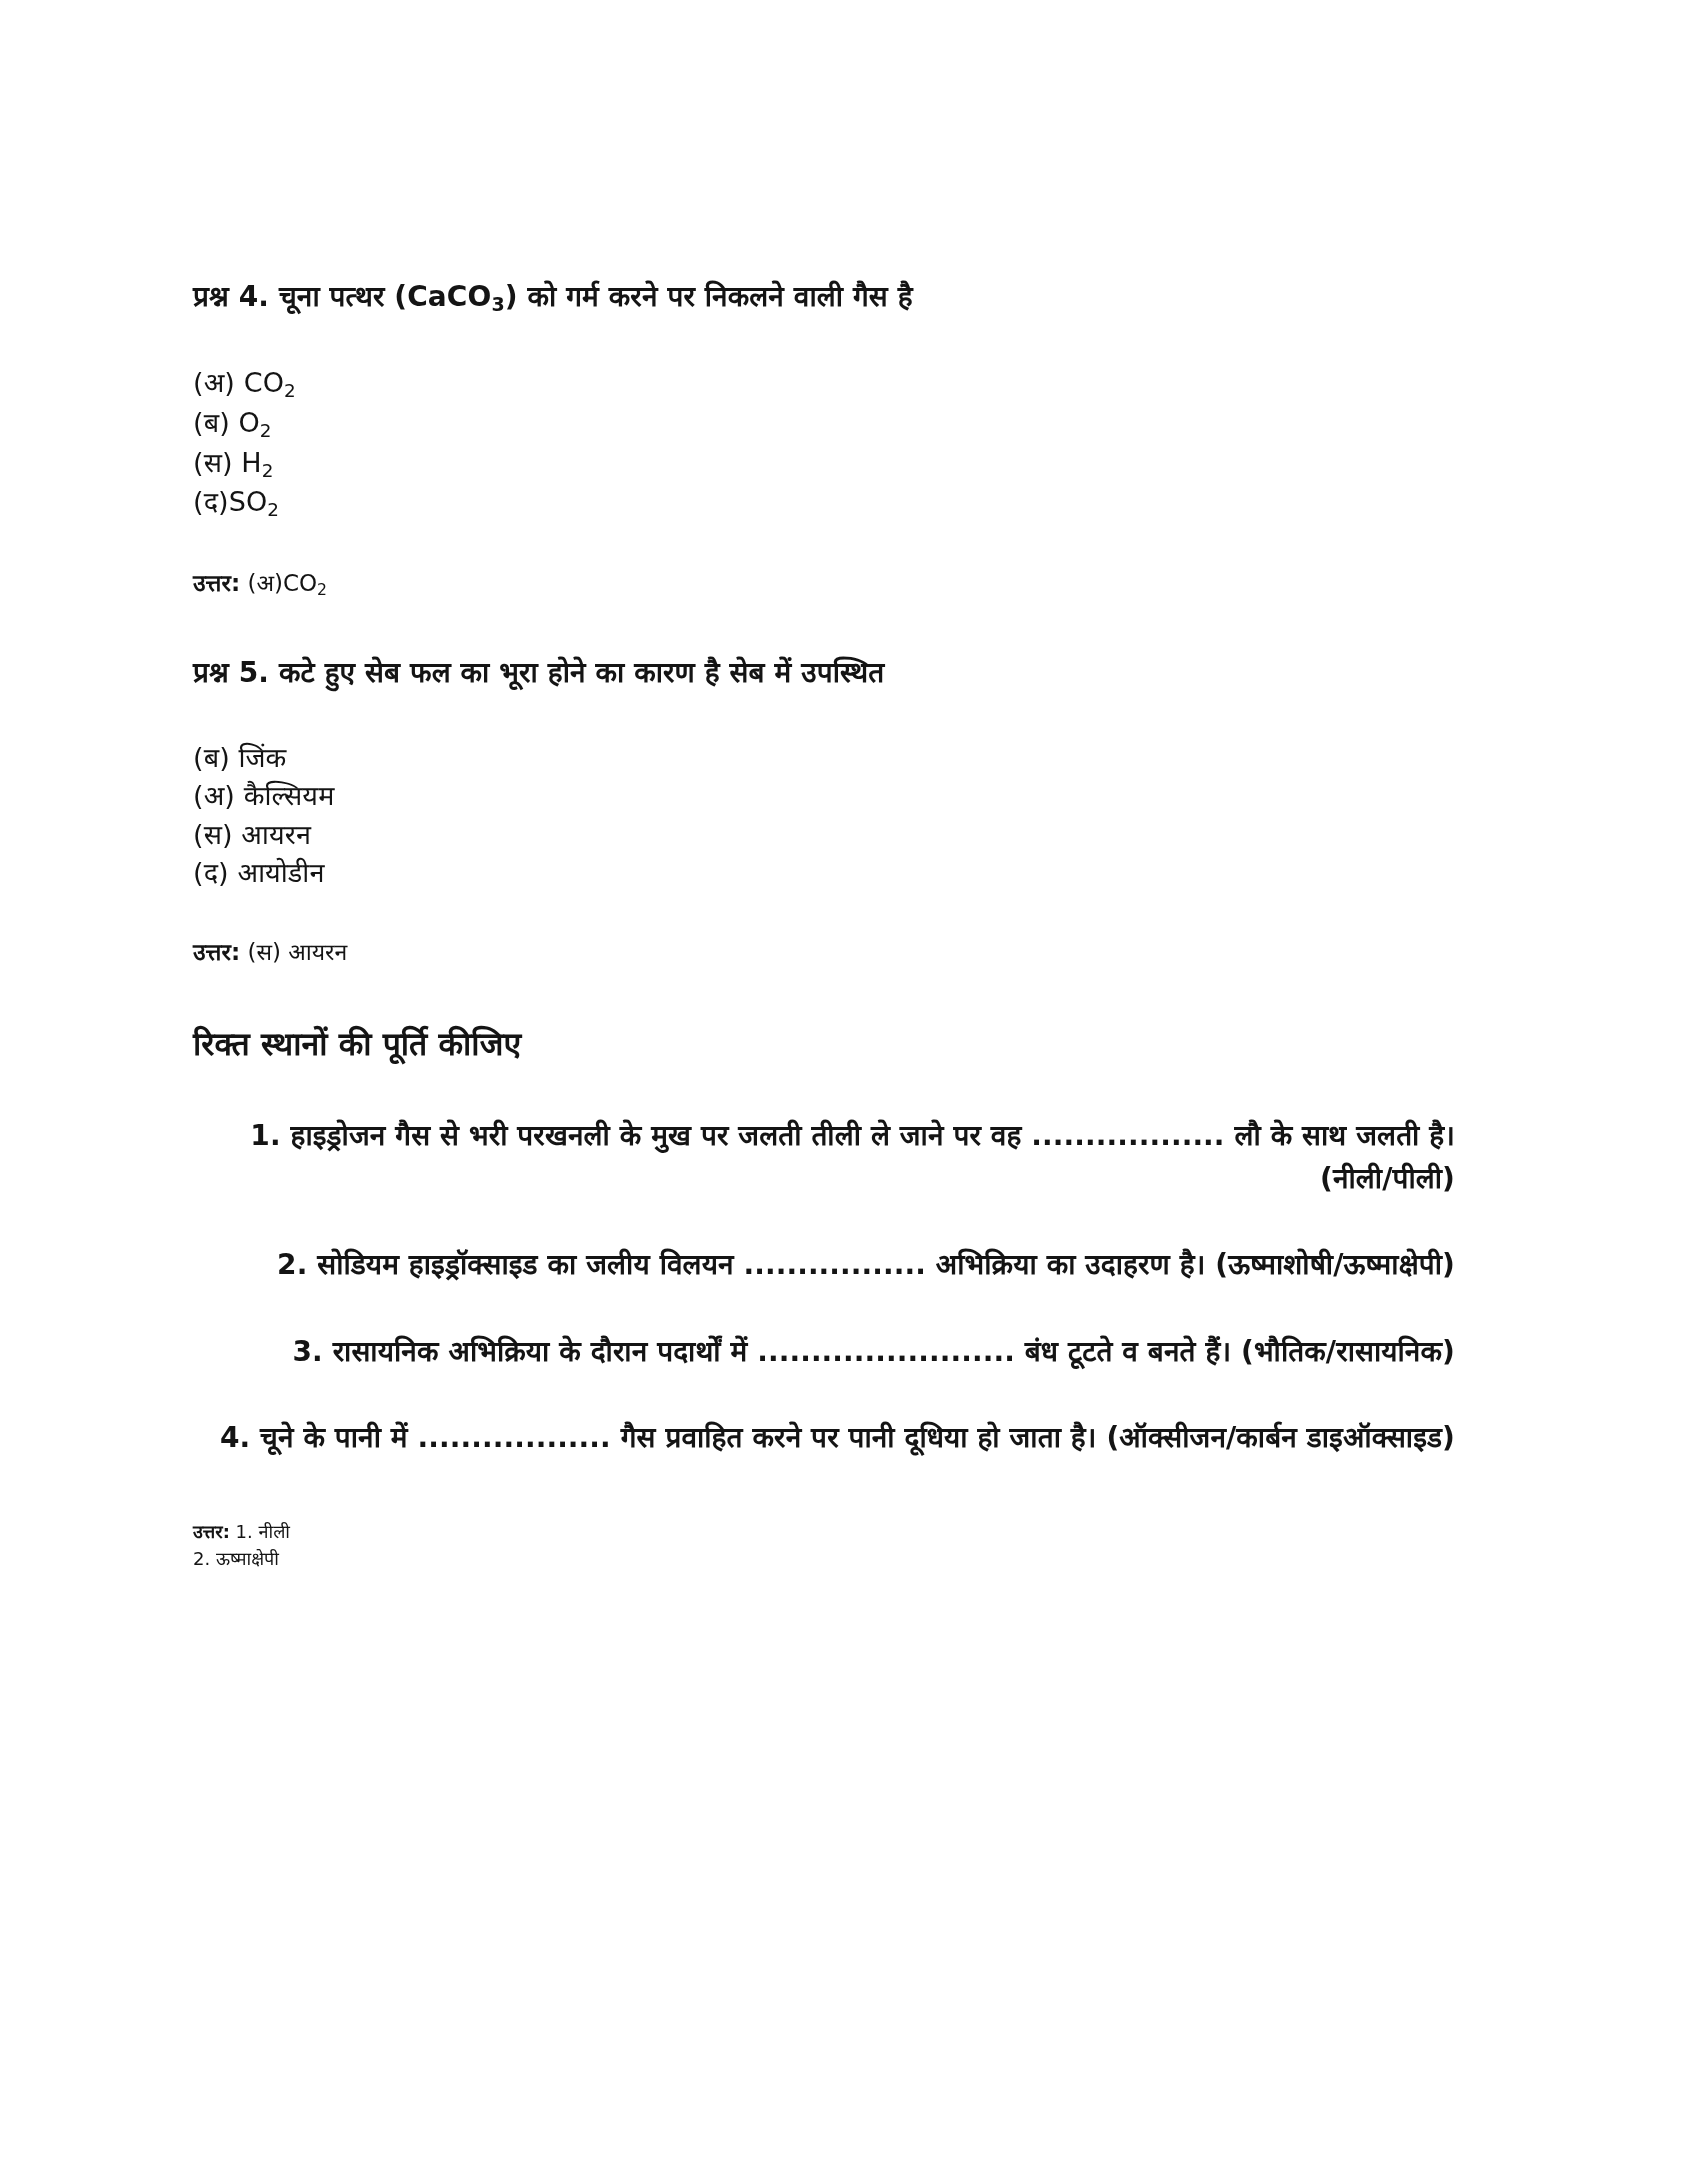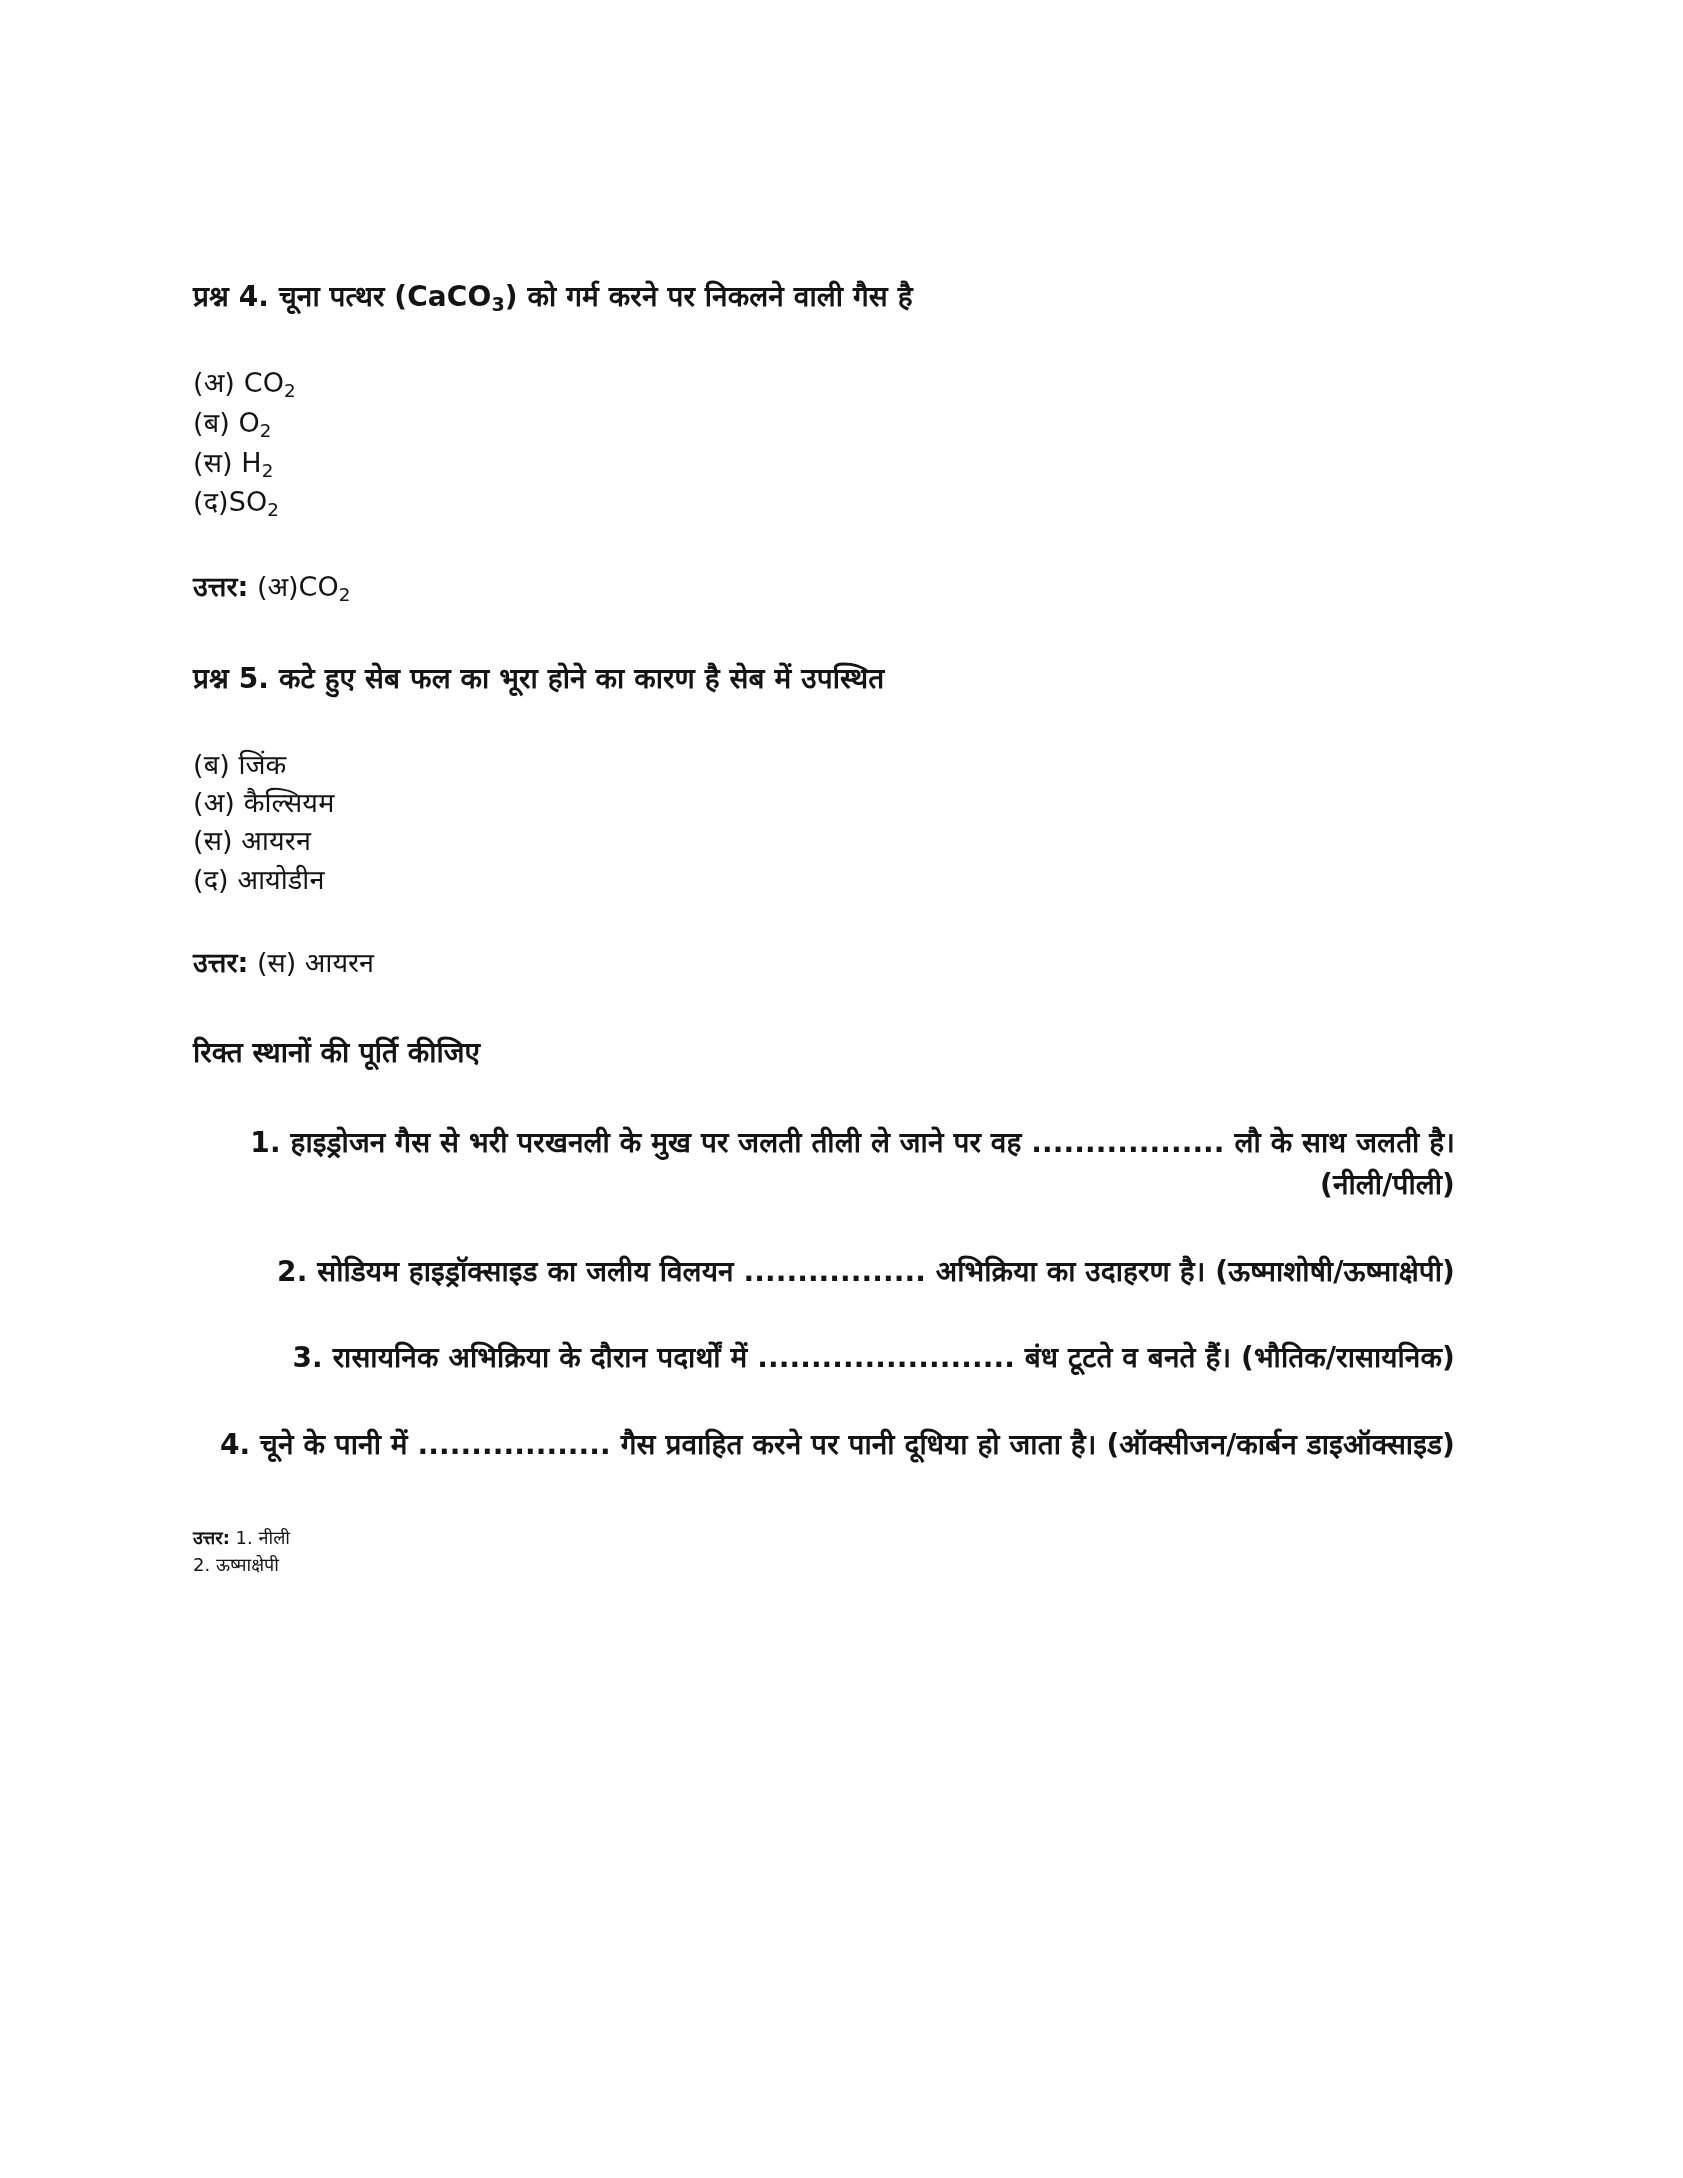--- a/index.html
+++ b/index.html
@@ -36,32 +36,32 @@
     margin: 0 0 44px 0;
   }
   .opt {
     font-size: 27px;
     font-weight: normal;
     line-height: 1.42;
     margin: 0;
     letter-spacing: 0.1px;
   }
   .answer {
-    font-size: 27px;
+    font-size: 23px;
     line-height: 1.45;
     margin: 0 0 51px 0;
   }
   .answer .ans-label {
     font-weight: bold;
   }
   .answer .ans-value {
     font-weight: normal;
   }
   .section-heading {
-    font-size: 28px;
+    font-size: 32px;
     font-weight: bold;
     line-height: 1.45;
     margin: 0 0 48px 0;
   }
   .fill-item {
     font-size: 28px;
     font-weight: bold;
     line-height: 1.52;
     margin: 0 0 44px 16px;
     letter-spacing: 0.1px;

